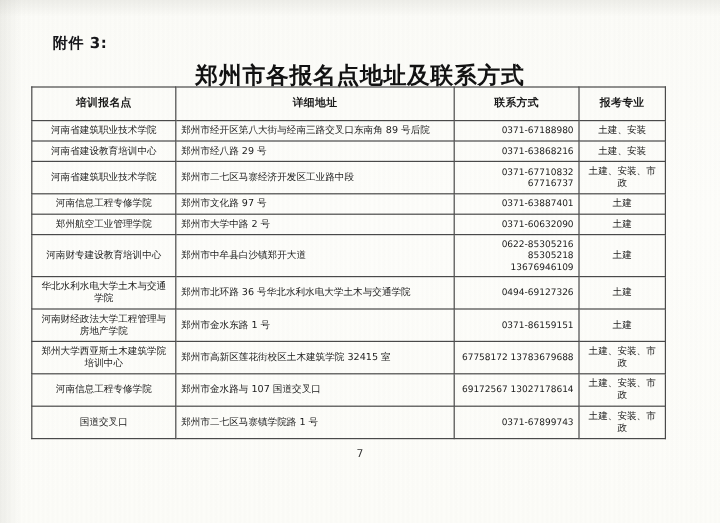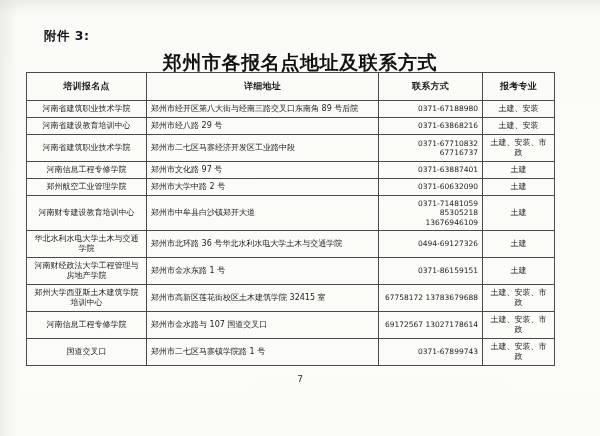--- a/index.html
+++ b/index.html
@@ -198,21 +198,21 @@
               <span>0371-60632090</span>
             </div>
           </td>
           <td class="c-major">土建</td>
         </tr>
         <tr>
           <td class="c-name">河南财专建设教育培训中心</td>
           <td class="c-addr">郑州市中牟县白沙镇郑开大道</td>
           <td class="c-contact">
             <div class="cell-lines">
-              <span>0371-71481059 85305218</span>
+              <span>0622-85305216 85305218</span>
               <span>13676946109</span>
             </div>
           </td>
           <td class="c-major">土建</td>
         </tr>
         <tr>
           <td class="c-name">华北水利水电大学土木与交通学院</td>
           <td class="c-addr">郑州市北环路 36 号华北水利水电大学土木与交通学院</td>
           <td class="c-contact">
             <div class="cell-lines">

